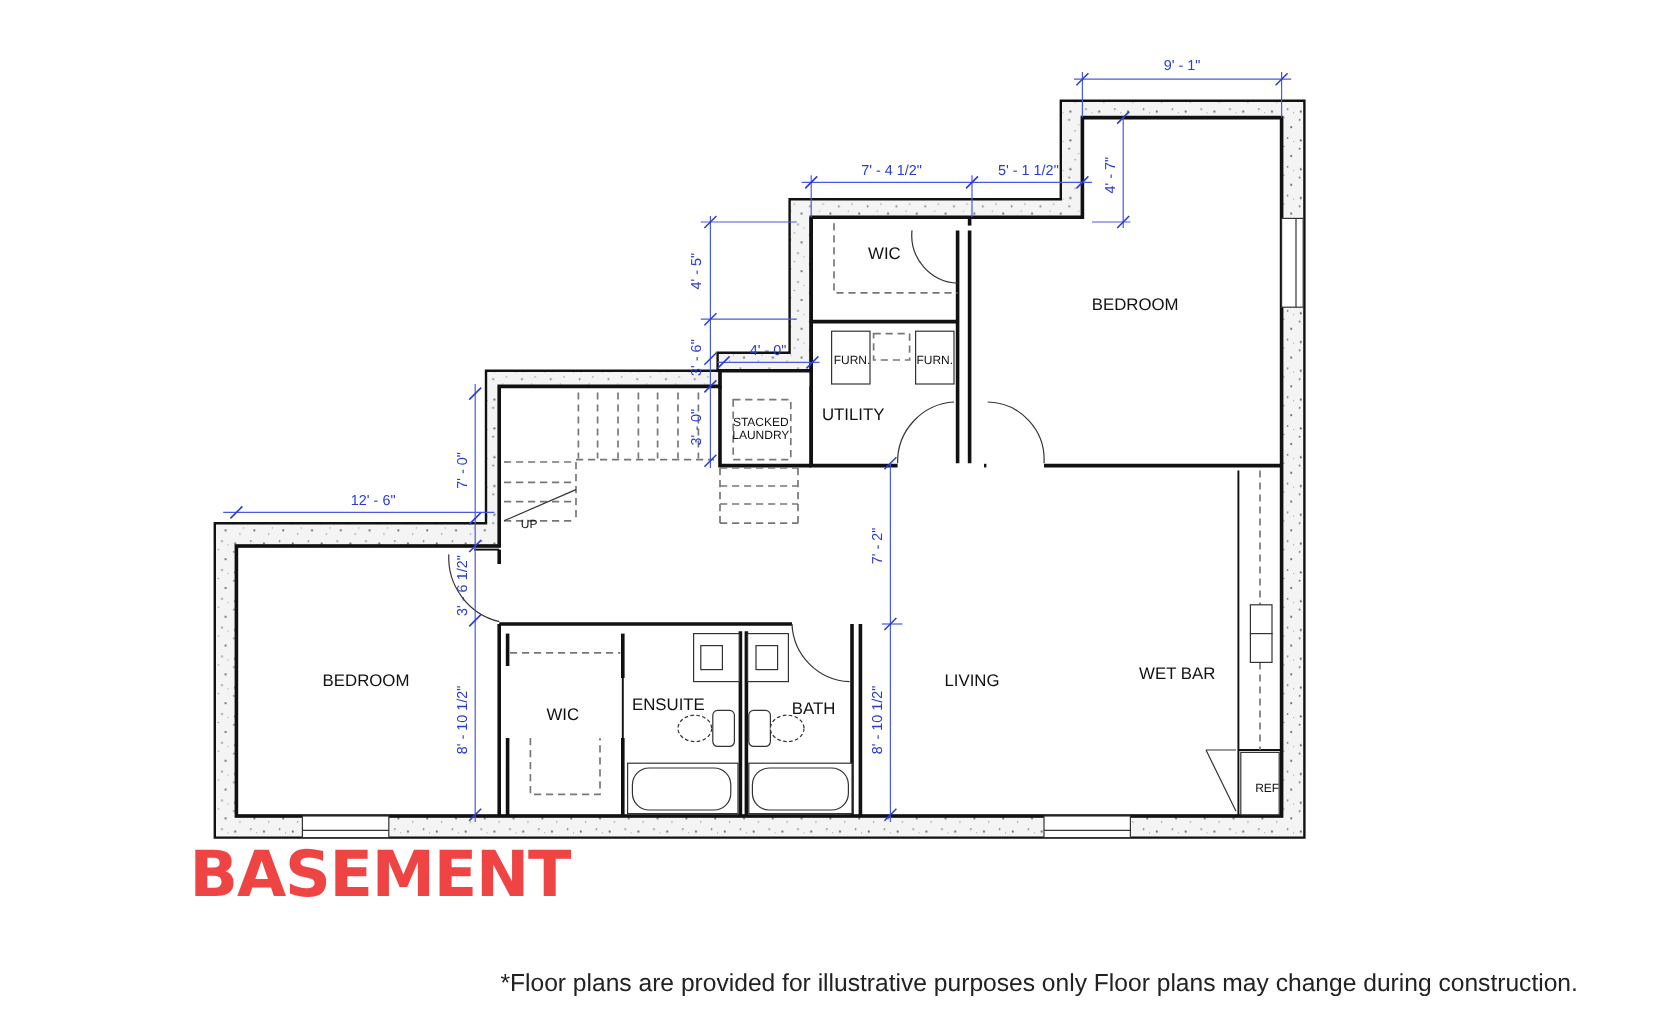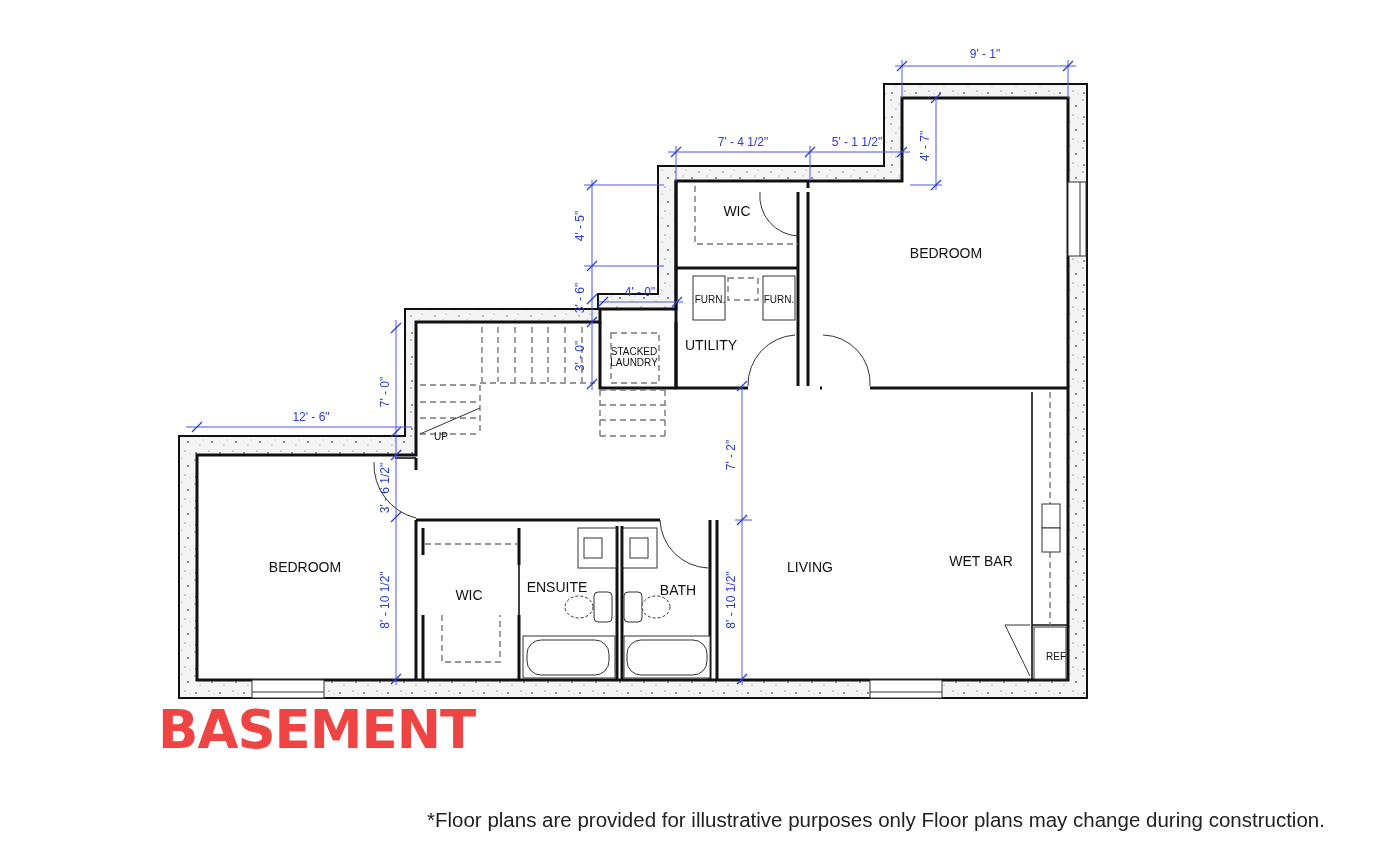--- a/index.html
+++ b/index.html
@@ -9,21 +9,21 @@
   .lbl-sm { font-family:"Liberation Sans", sans-serif; font-size:10px; fill:#111; }
   .dim { font-family:"Liberation Sans", sans-serif; font-size:12px; fill:#2a3bd0; }
   .dimline { stroke:#4a5ae0; stroke-width:1; fill:none; }
   .tick { stroke:#2a3bd0; stroke-width:1.3; }
   .wall { fill:none; stroke:#111; stroke-width:3; }
   .wall-thin { fill:none; stroke:#111; stroke-width:1.6; }
   .dash { fill:none; stroke:#777; stroke-width:1.4; stroke-dasharray:6 4; }
   .fixture { fill:#fff; stroke:#333; stroke-width:1; }
   .door { fill:none; stroke:#333; stroke-width:1; }
   .title { position:absolute; left:158px; top:703px; font-family:"DejaVu Sans", sans-serif; font-weight:bold; font-size:53px; letter-spacing:-1px; color:#ef4444; line-height:1; }
-  .note { position:absolute; left:427px; top:808px; font-family:"Liberation Sans", sans-serif; font-size:20.5px; color:#222; white-space:nowrap; }
+  .note { position:absolute; left:417px; top:808px; font-family:"Liberation Sans", sans-serif; font-size:20.5px; color:#222; white-space:nowrap; }
 </style>
 </head>
 <body>
 
 <svg id="plan" viewBox="0 0 1386 847" xmlns="http://www.w3.org/2000/svg">
   <defs>
     <pattern id="concrete" width="24" height="24" patternUnits="userSpaceOnUse">
       <rect width="24" height="24" fill="#f4f4f4"></rect>
       <circle cx="3" cy="4" r="0.8" fill="#777"></circle>
       <circle cx="14" cy="2" r="0.6" fill="#888"></circle>

